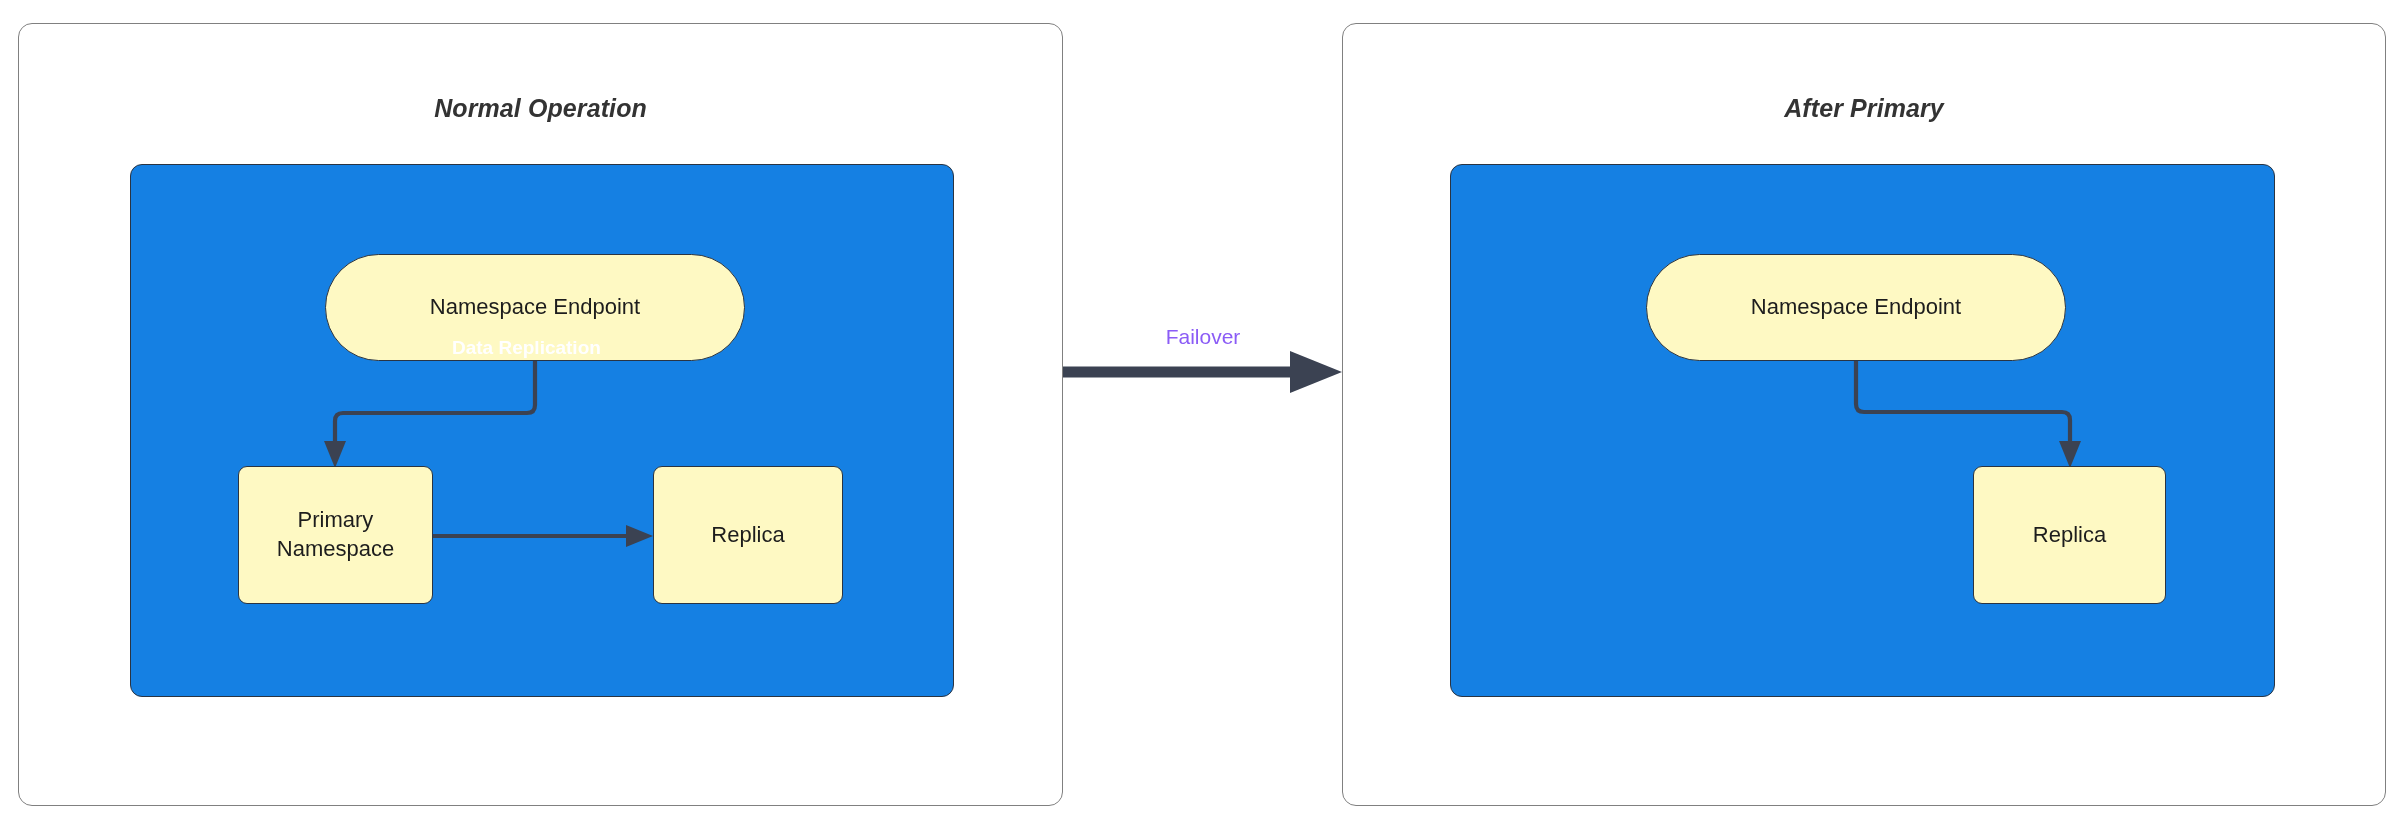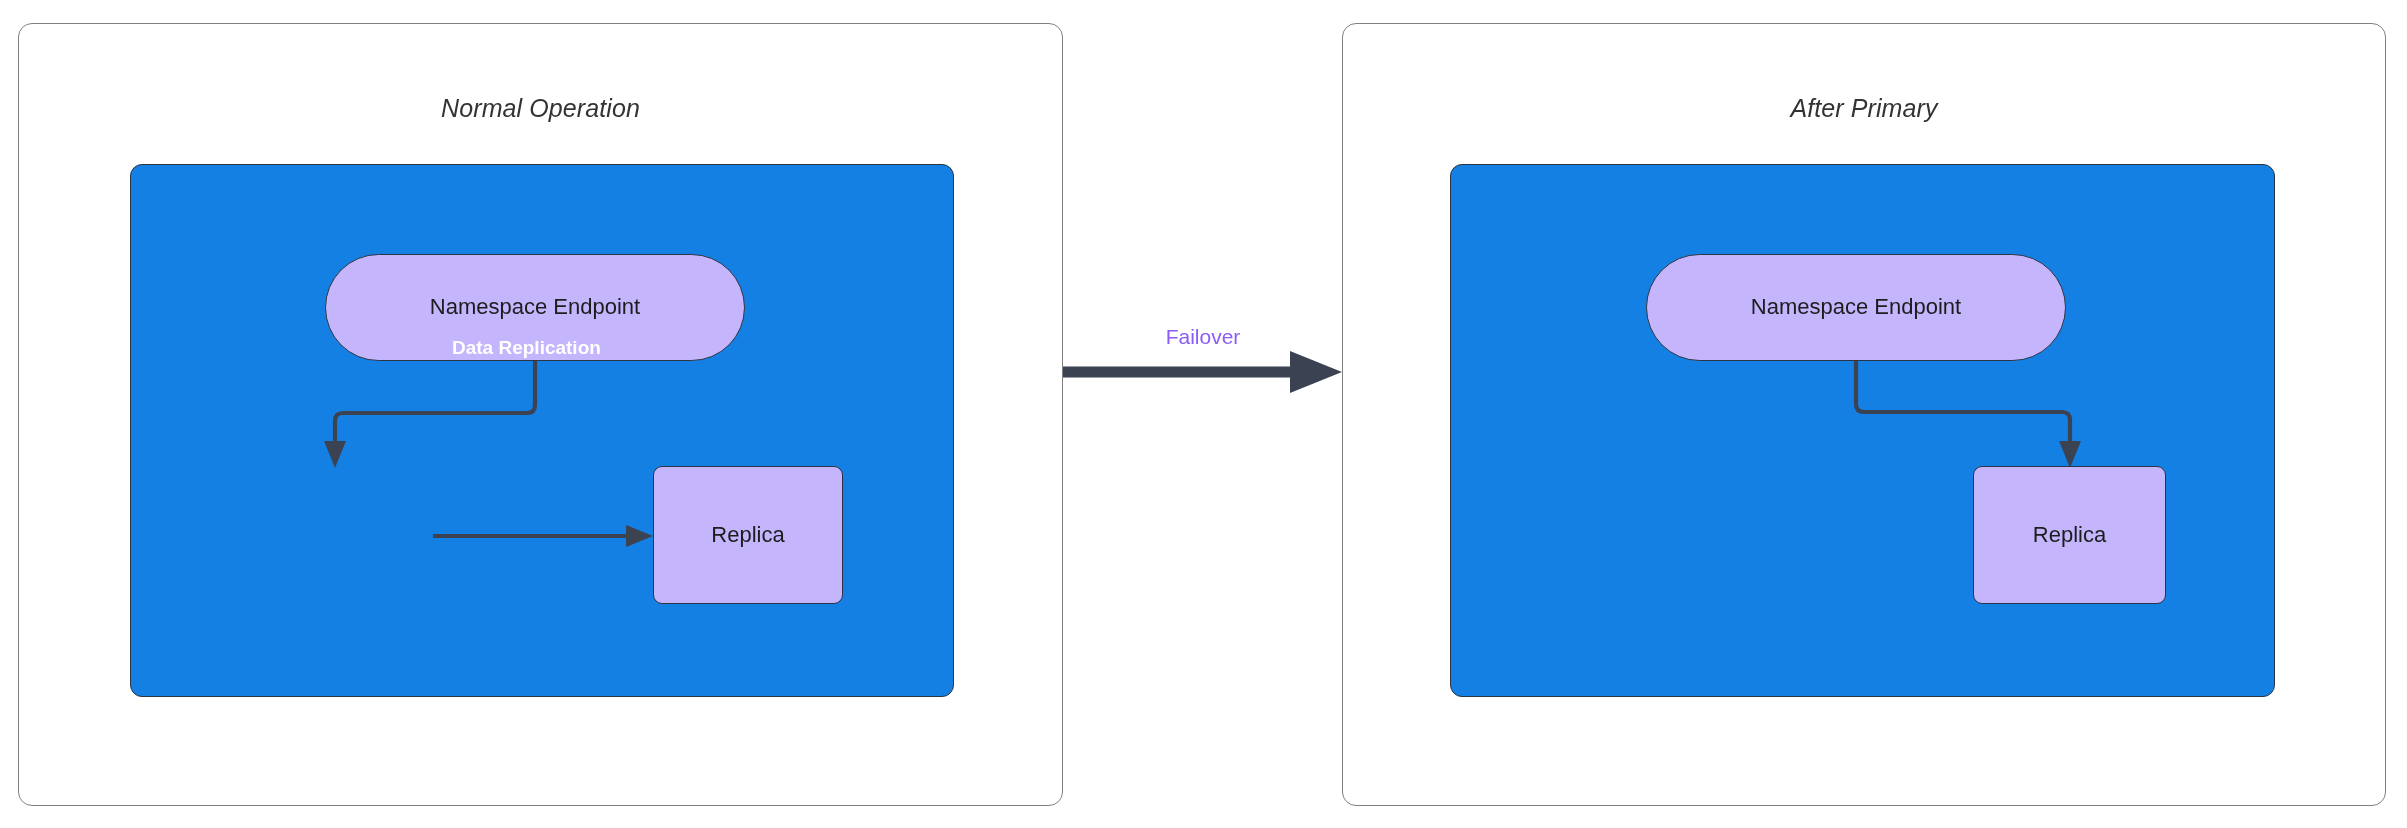--- a/index.html
+++ b/index.html
@@ -35,38 +35,39 @@
     position: absolute;
     top: 70px;
     left: 0;
     width: 100%;
     text-align: center;
     font-size: 25px;
     font-style: italic;
     color: #333333;
     letter-spacing: 0.1px;
     white-space: nowrap;
+    font-weight: bold;
   }
 
   
   .blue-box {
     position: absolute;
     box-sizing: border-box;
     background: #1580e3;
     border: 1.6px solid #2a3442;
     border-radius: 12px;
   }
   #blue-left  { left: 130px;  top: 164px; width: 824px; height: 533px; }
   #blue-right { left: 1450px; top: 164px; width: 825px; height: 533px; }
 
   
   .node {
     position: absolute;
     box-sizing: border-box;
-    background: #c4b5fd;
+    background: #fef9c3;
     border: 1.8px solid #2a3442;
     display: flex;
     align-items: center;
     justify-content: center;
     text-align: center;
     color: #1d1d1d;
     font-size: 22px;
     line-height: 1.3;
     z-index: 3;
   }
@@ -135,20 +136,26 @@
 
   <div class="panel" id="panel-left">
     <div class="panel-title">Normal Operation</div>
   </div>
   <div class="blue-box" id="blue-left"></div>
 
   <div class="node pill" id="node-l-endpoint">
     <span>Namespace Endpoint</span>
   </div>
 
+  <div class="node rect" id="node-l-primary">
+    <span>
+      <span>Primary</span><br>
+      <span>Namespace</span>
+    </span>
+  </div>
 
   <div class="node rect" id="node-l-replica">
     <span>Replica</span>
   </div>
 
   <div class="edge-label" id="label-data-replication">Data Replication</div>
 
   <div id="label-failover">Failover</div>
 
   <div class="panel" id="panel-right">

